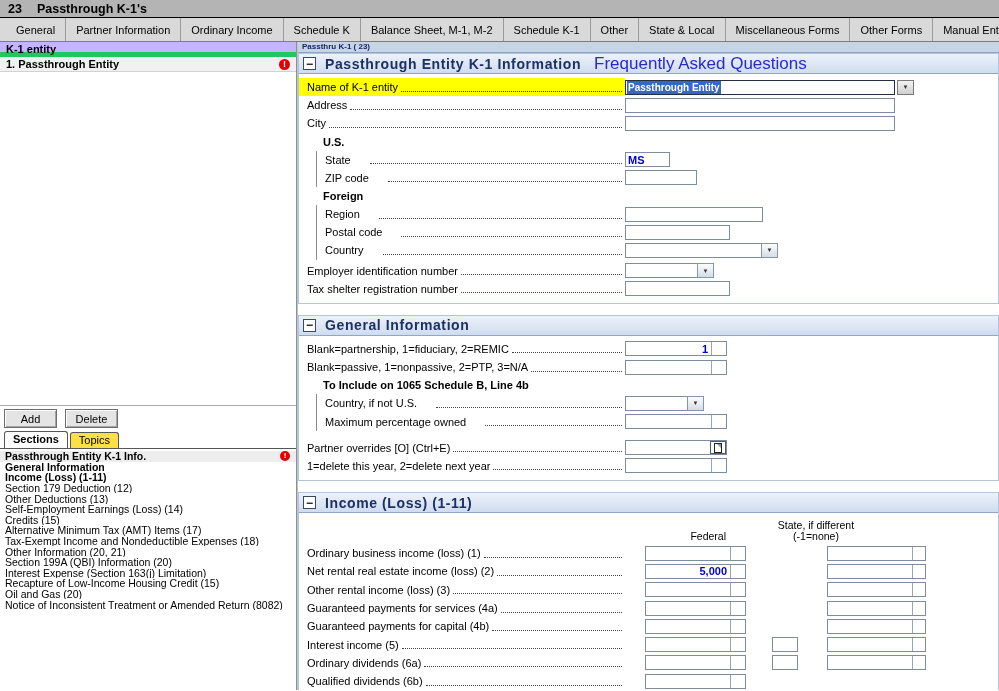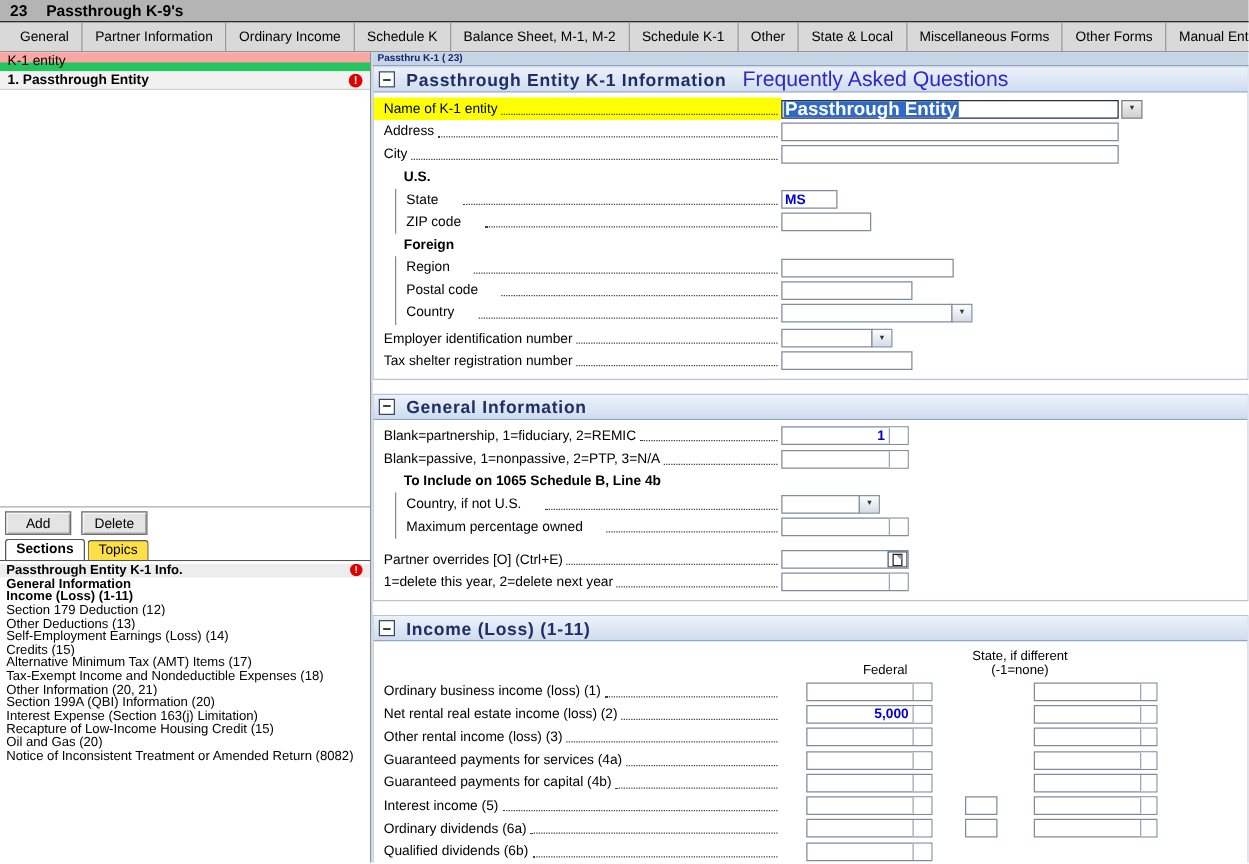--- a/index.html
+++ b/index.html
@@ -18,22 +18,22 @@
     display:flex; align-items:stretch; padding-left:6px; }
   .tab { display:flex; align-items:center; padding:0 10px; font-size:11px;
     border-right:1px solid #9b9b9b; cursor:default; white-space:nowrap; }
   
   .content { display:flex; height:648px; }
   .sidebar { width:297px; flex:none; display:flex; flex-direction:column;
     background:#fff; border-right:1px solid #8f8f8f; }
   .main { flex:1; min-width:0; display:flex; flex-direction:column;
     background:#fff; border-left:1px solid #b9c6da; }
   
-  .entity-header { height:15px; line-height:14px; font-size:11px; font-weight:normal;
-    padding-left:6px; background:#fca5a5; border-bottom:7px solid #22c55e; }
+  .entity-header { height:15px; line-height:14px; font-size:11px; font-weight:bold;
+    padding-left:6px; background:#c4b5fd; border-bottom:5px solid #22c55e; }
   .entity-list { height:349px; overflow:hidden; border-bottom:1px solid #ababab; }
   .entity-row { height:15px; display:flex; align-items:center; padding:0 6px;
     font-size:11px; font-weight:bold; }
   .entity-row.sel { background:#f1f1f1; border-bottom:1px solid #d2d2d2; }
   .alert-icon { width:11px; height:11px; border-radius:50%; background:#e00000;
     color:#fff; font-size:9px; font-weight:bold; line-height:11px; text-align:center;
     margin-left:auto; flex:none; }
   .btn-row { height:25px; display:flex; align-items:center; gap:8px; padding-left:4px; }
   .win-btn { width:53px; height:19px; font-size:11px; font-family:inherit;
     background:#e4e4e4; border:1px solid #6e6e6e; padding:0;
@@ -76,21 +76,21 @@
   .dots { flex:1; min-width:6px; margin:0 3px; height:9px;
     border-bottom:1px dotted #3f3f3f; }
   .fheading { font-size:11px; font-weight:bold; height:14px; line-height:14px;
     padding-left:8px; margin:2px 16px 1px; }
   .fgap { height:6px; }
   .group { margin:2px 0 2px 17px; border-left:1px solid #8a8a8a; }
   
   .inp { height:15px; border:1px solid #7f8c9d; background:#fff; display:flex;
     align-items:center; flex:none; }
   .inp.focus { border-color:#232f44; }
-  .selval { background:#316ac5; color:#fff; font-size:15px; font-weight:bold;
+  .selval { background:#316ac5; color:#fff; font-size:10px; font-weight:bold;
     line-height:13px; padding:0 1px; margin-left:1px; white-space:nowrap; }
   .val { font-size:11px; font-weight:bold; color:#0000cc; width:100%; }
   .val.right { text-align:right; padding-right:3px; }
   .val.left  { text-align:left; padding-left:2px; }
   .combo { display:flex; align-items:center; }
   .combo-btn { width:17px; height:15px; border:1px solid #8795a8; padding:0;
     background:linear-gradient(#fdfdfd,#d5dce6); font-size:6px; color:#333;
     display:flex; align-items:center; justify-content:center; flex:none; font-family:inherit; }
   .combo-btn.att { border-left:1px solid #8795a8; margin-left:-1px; }
   .combo-btn.sep { margin-left:2px; background:linear-gradient(#f3f3f3,#cfcfcf);
@@ -116,21 +116,21 @@
     font-size:10.5px; line-height:11px; }
   .inc-row { height:18.3px; display:flex; align-items:center;gap:20px; }
   .extra-slot { width:41px; flex:none; display:flex; align-items:center; }
   .extra-box { width:26px; height:15px; margin-left:6px; }
 </style>
 </head>
 <body>
 
 <div class="titlebar">
   <span class="tb-num">23</span>
-  <span class="tb-title">Passthrough K-9's</span>
+  <span class="tb-title">Passthrough K-1's</span>
 </div>
 
 <div class="tabbar" id="tabbar">
     <div class="tab">General</div>
     <div class="tab">Partner Information</div>
     <div class="tab">Ordinary Income</div>
     <div class="tab">Schedule K</div>
     <div class="tab">Balance Sheet, M-1, M-2</div>
     <div class="tab">Schedule K-1</div>
     <div class="tab">Other</div>

